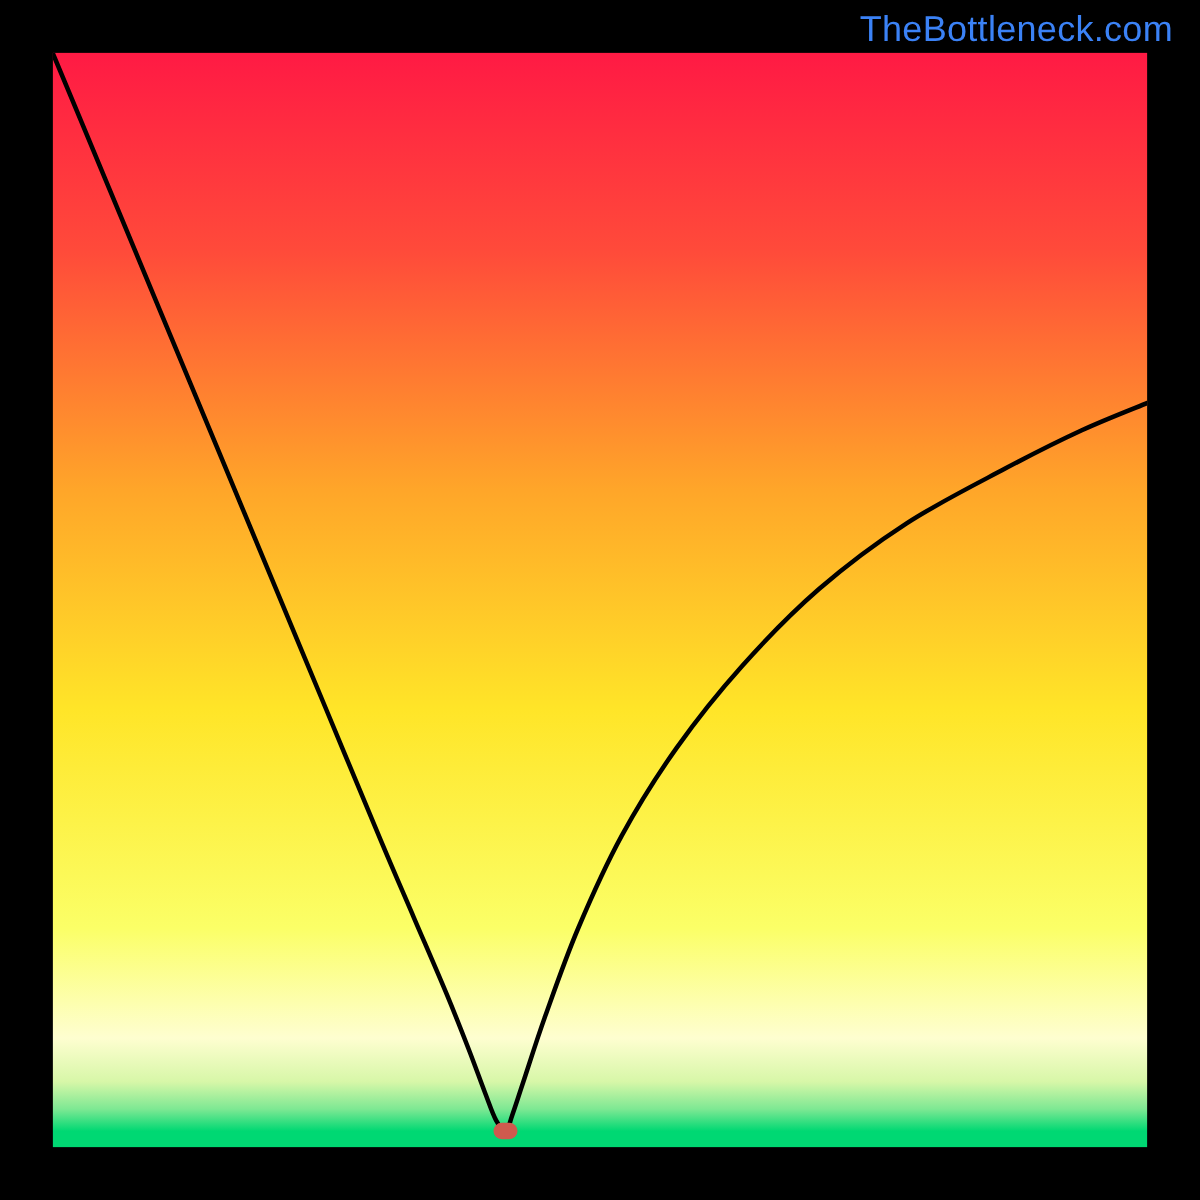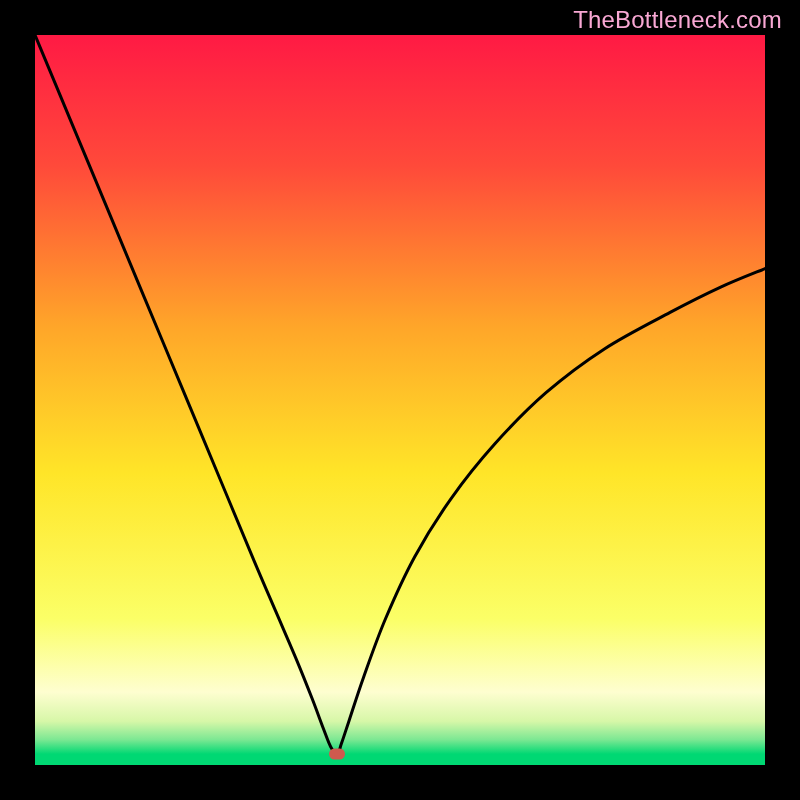--- a/index.html
+++ b/index.html
@@ -24,21 +24,21 @@
     left: 35px;
     top: 35px;
     width: 730px;
     height: 730px;
     overflow: hidden;
   }
   .watermark {
     position: absolute;
     top: 6px;
     right: 18px;
-    color: #f9a8d4;
+    color: #3b82f6;
     font-size: 24px;
     font-weight: 400;
     letter-spacing: 0.2px;
     font-family: Arial, Helvetica, sans-serif;
   }
   svg.curve {
     position: absolute;
     left: 0;
     top: 0;
     width: 730px;

